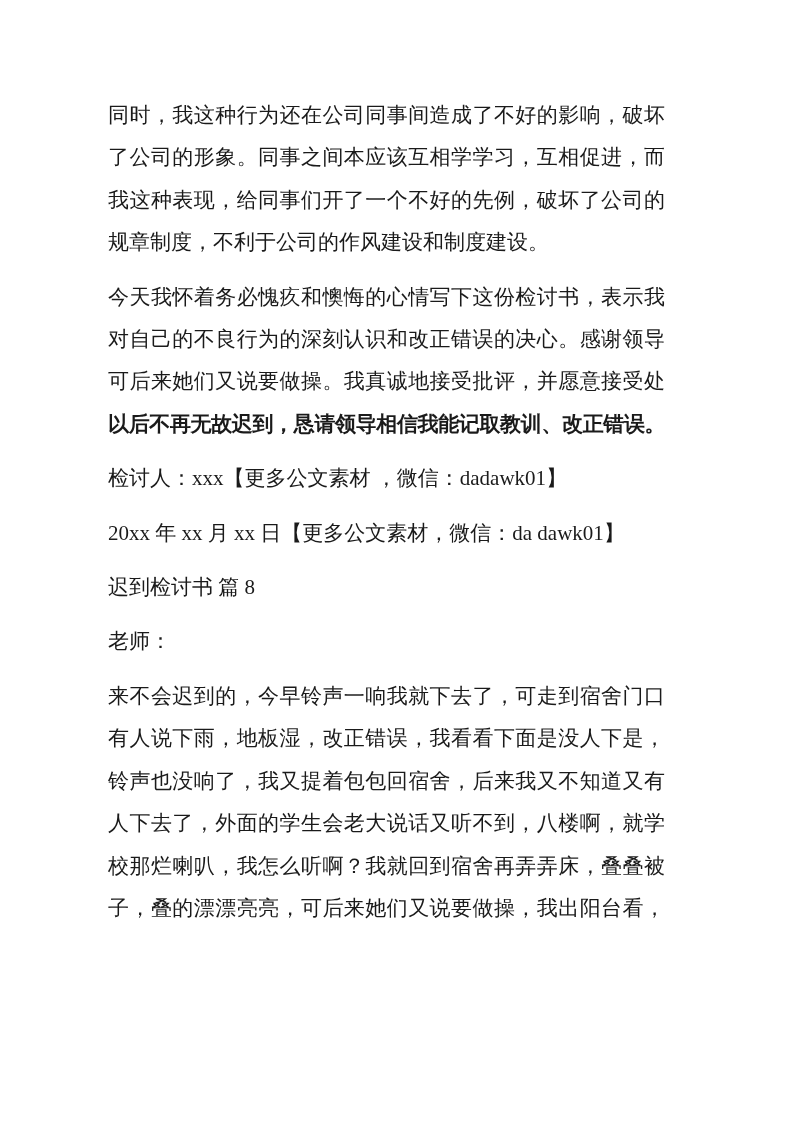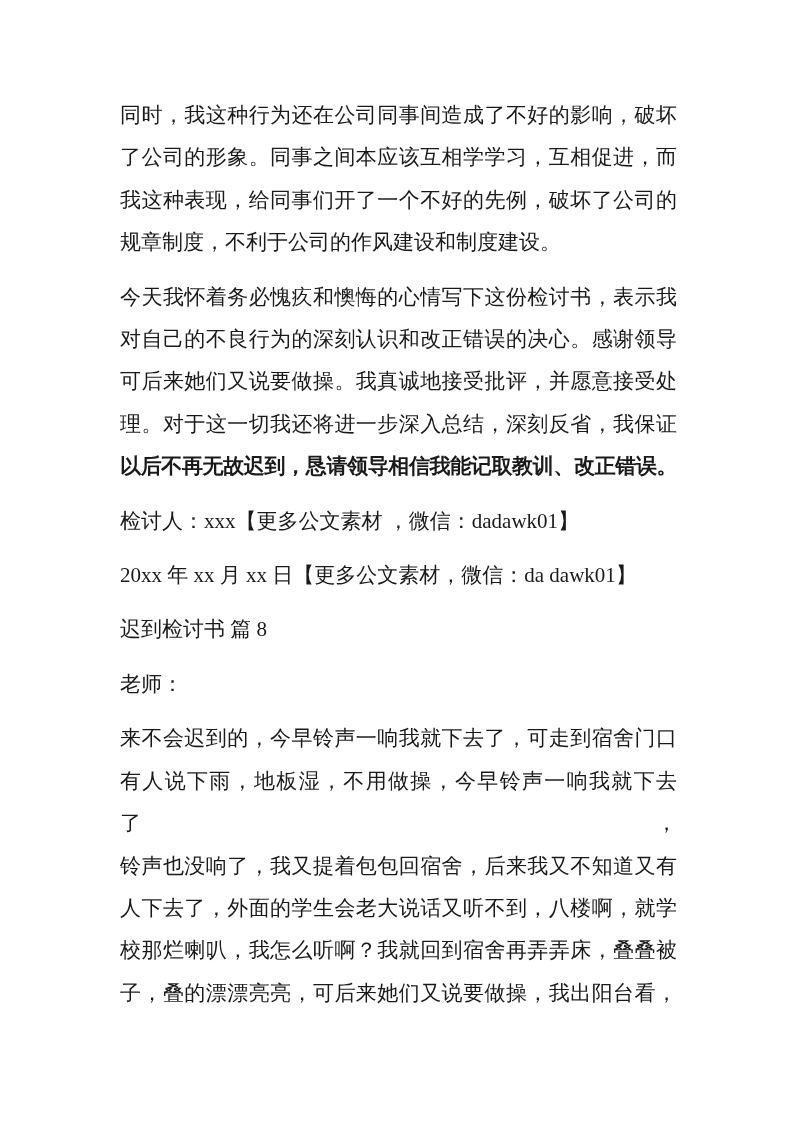--- a/index.html
+++ b/index.html
@@ -10,21 +10,21 @@
     width: 793px;
     height: 1122px;
     background: #ffffff;
     position: relative;
     overflow: hidden;
     font-family: "Liberation Serif", "DejaVu Serif", serif;
     color: #1a1a1a;
   }
   .content {
     position: absolute;
-    left: 120px;
+    left: 108px;
     top: 94px;
     width: 557px;
     font-size: 21px;
   }
   .block {
     margin: 0 0 12px 0;
   }
   .line {
     line-height: 42.4px;
     min-height: 42.4px;
@@ -52,21 +52,20 @@
       <div class="line just">同时，我这种行为还在公司同事间造成了不好的影响，破坏</div>
       <div class="line just">了公司的形象。同事之间本应该互相学学习，互相促进，而</div>
       <div class="line just">我这种表现，给同事们开了一个不好的先例，破坏了公司的</div>
       <div class="line plain">规章制度，不利于公司的作风建设和制度建设。</div>
     </div>
 
     <div class="block">
       <div class="line just">今天我怀着务必愧疚和懊悔的心情写下这份检讨书，表示我</div>
       <div class="line just">对自己的不良行为的深刻认识和改正错误的决心。感谢领导</div>
       <div class="line just">可后来她们又说要做操。我真诚地接受批评，并愿意接受处</div>
-      <div class="line just">理。对于这一切我还将进一步深入总结，深刻反省，我保证</div>
       <div class="line just squeeze">以后不再无故迟到，恳请领导相信我能记取教训、改正错误。</div>
     </div>
 
     <div class="block">
       <div class="line plain">检讨人：xxx【更多公文素材 ，微信：dadawk01】</div>
     </div>
 
     <div class="block">
       <div class="line plain">20xx 年 xx 月 xx 日【更多公文素材，微信：da dawk01】</div>
     </div>
@@ -74,21 +73,21 @@
     <div class="block">
       <div class="line plain">迟到检讨书 篇 8</div>
     </div>
 
     <div class="block">
       <div class="line plain">老师：</div>
     </div>
 
     <div class="block">
       <div class="line just">来不会迟到的，今早铃声一响我就下去了，可走到宿舍门口</div>
-      <div class="line just">有人说下雨，地板湿，不用做操，今早铃声一响我就下去了，</div>
+      <div class="line just">有人说下雨，地板湿，改正错误，我看看下面是没人下是，</div>
       <div class="line just">铃声也没响了，我又提着包包回宿舍，后来我又不知道又有</div>
       <div class="line just">人下去了，外面的学生会老大说话又听不到，八楼啊，就学</div>
       <div class="line just">校那烂喇叭，我怎么听啊？我就回到宿舍再弄弄床，叠叠被</div>
       <div class="line just">子，叠的漂漂亮亮，可后来她们又说要做操，我出阳台看，</div>
     </div>
 
   </div>
 </div>
 
 </body></html>

